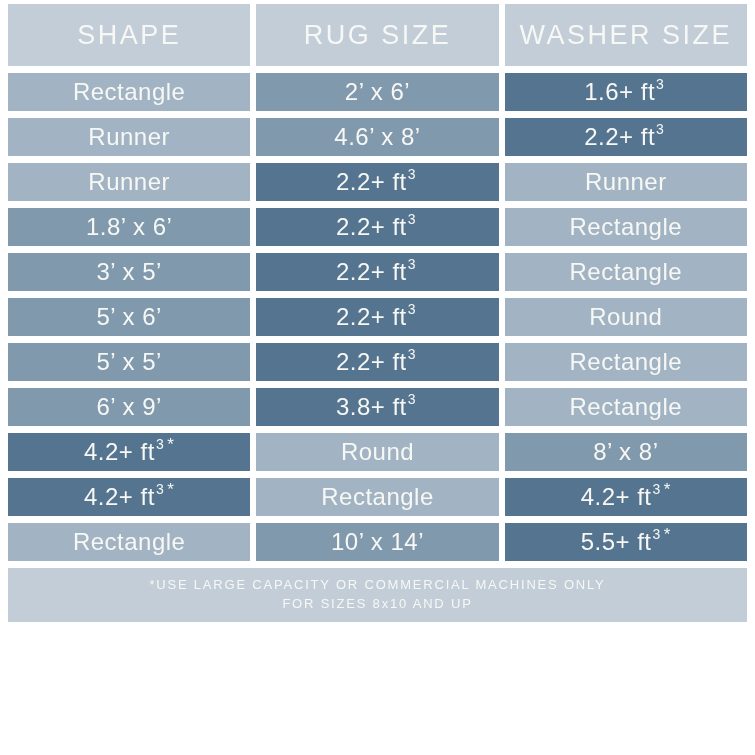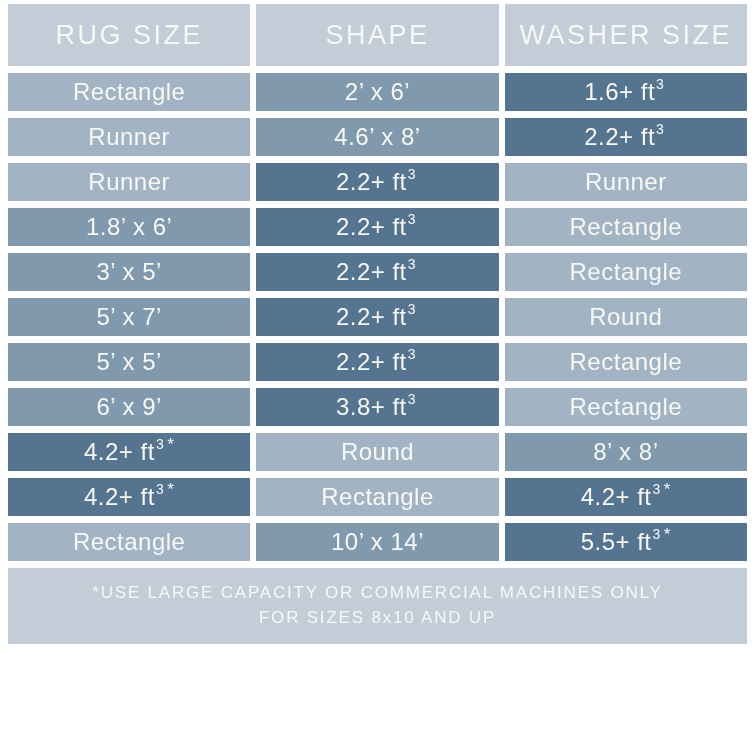--- a/index.html
+++ b/index.html
@@ -50,40 +50,40 @@
     margin-left: 1px;
   }
   .note {
     font-size: 17px;
     position: relative;
     top: -7px;
     margin-left: 3px;
   }
   .footnote {
     margin-top: 7px;
-    height: 76px;
+    height: 54px;
     background: var(--header_footer_bg, #c2cdd7);
     color: var(--text, #f7f8f5);
     display: flex;
     flex-direction: column;
     align-items: center;
     justify-content: center;
-    font-size: 17px;
+    font-size: 13px;
     letter-spacing: 1.8px;
     line-height: 1.45;
     text-align: center;
   }
 </style>
 </head>
 <body>
 
 <div class="page">
   <div class="grid" id="grid">
+    <div class="cell header-cell">SHAPE</div>
     <div class="cell header-cell">RUG SIZE</div>
-    <div class="cell header-cell">SHAPE</div>
     <div class="cell header-cell">WASHER SIZE</div>
 
   <div class="cell data-cell col-shape">Rectangle</div>
       <div class="cell data-cell col-rug">2’ x 6’</div>
       <div class="cell data-cell col-washer">
         <span>1.6+ ft</span>
         <span class="sup">3</span>
         <span class="note"></span>
       </div>
       <div class="cell data-cell col-shape">Runner</div>
@@ -107,21 +107,21 @@
         <span class="note"></span>
       </div>
       <div class="cell data-cell col-shape">Rectangle</div>
       <div class="cell data-cell col-rug">3’ x 5’</div>
       <div class="cell data-cell col-washer">
         <span>2.2+ ft</span>
         <span class="sup">3</span>
         <span class="note"></span>
       </div>
       <div class="cell data-cell col-shape">Rectangle</div>
-      <div class="cell data-cell col-rug">5’ x 7’</div>
+      <div class="cell data-cell col-rug">5’ x 6’</div>
       <div class="cell data-cell col-washer">
         <span>2.2+ ft</span>
         <span class="sup">3</span>
         <span class="note"></span>
       </div>
       <div class="cell data-cell col-shape">Round</div>
       <div class="cell data-cell col-rug">5’ x 5’</div>
       <div class="cell data-cell col-washer">
         <span>2.2+ ft</span>
         <span class="sup">3</span>

